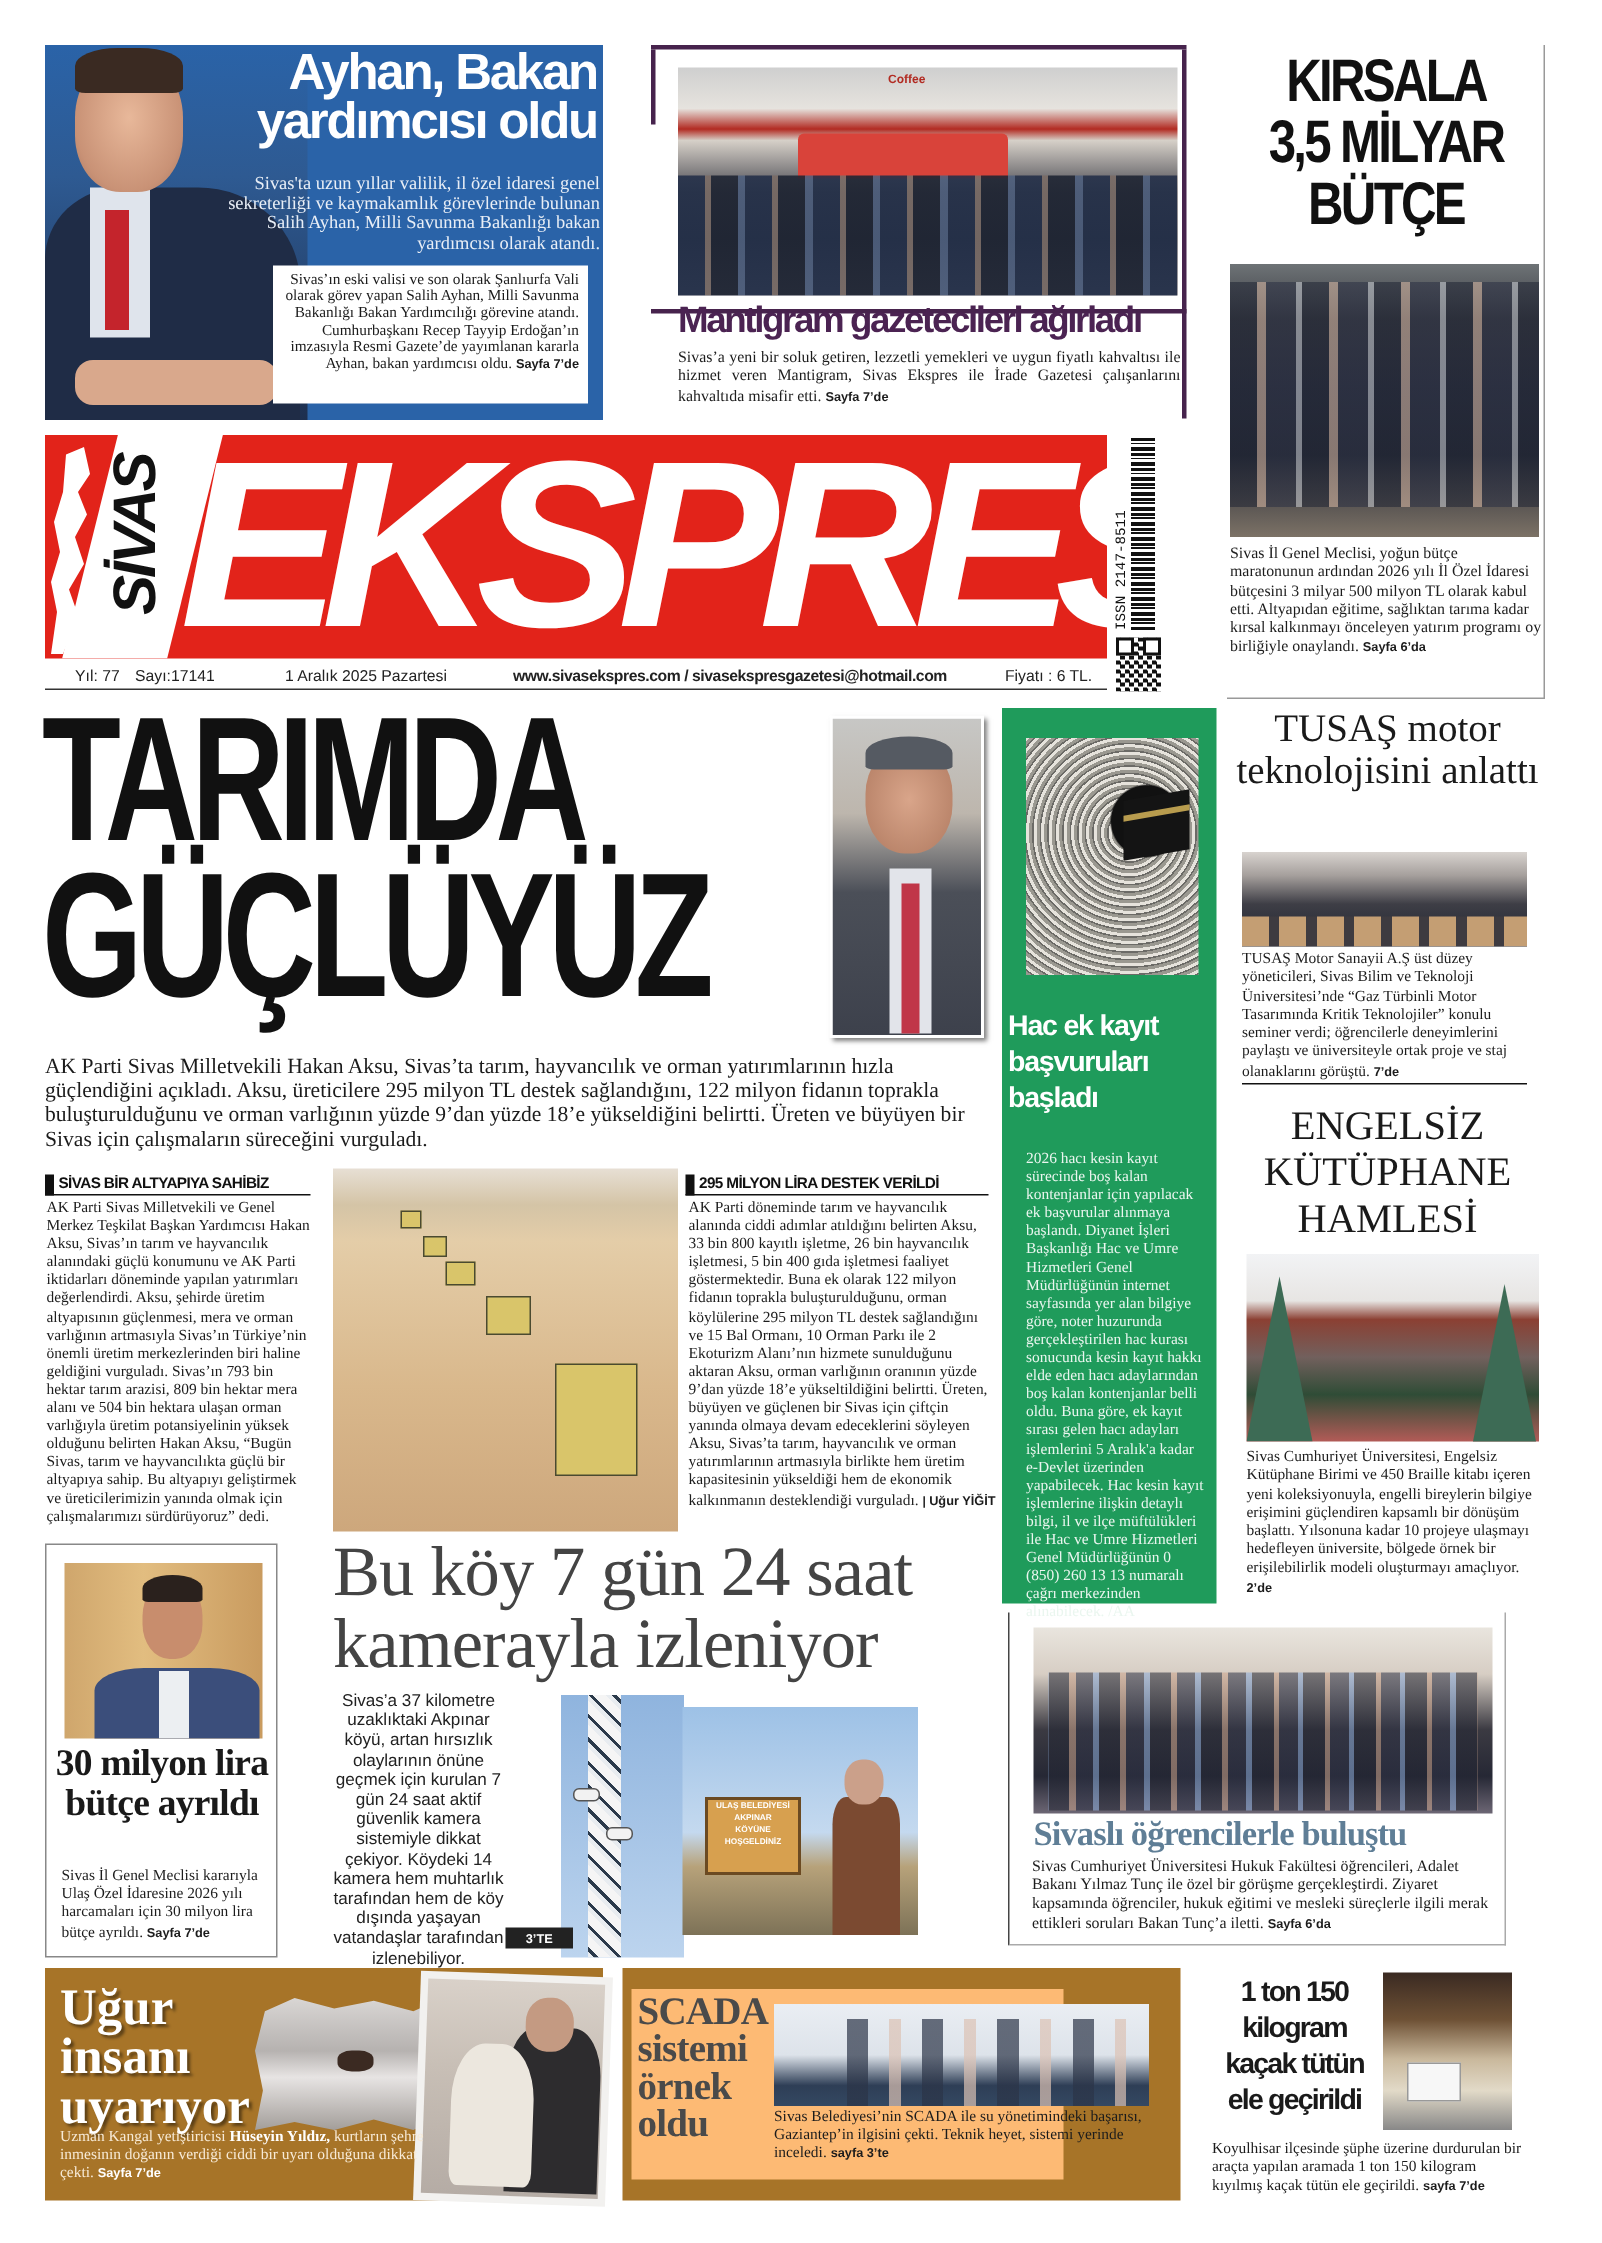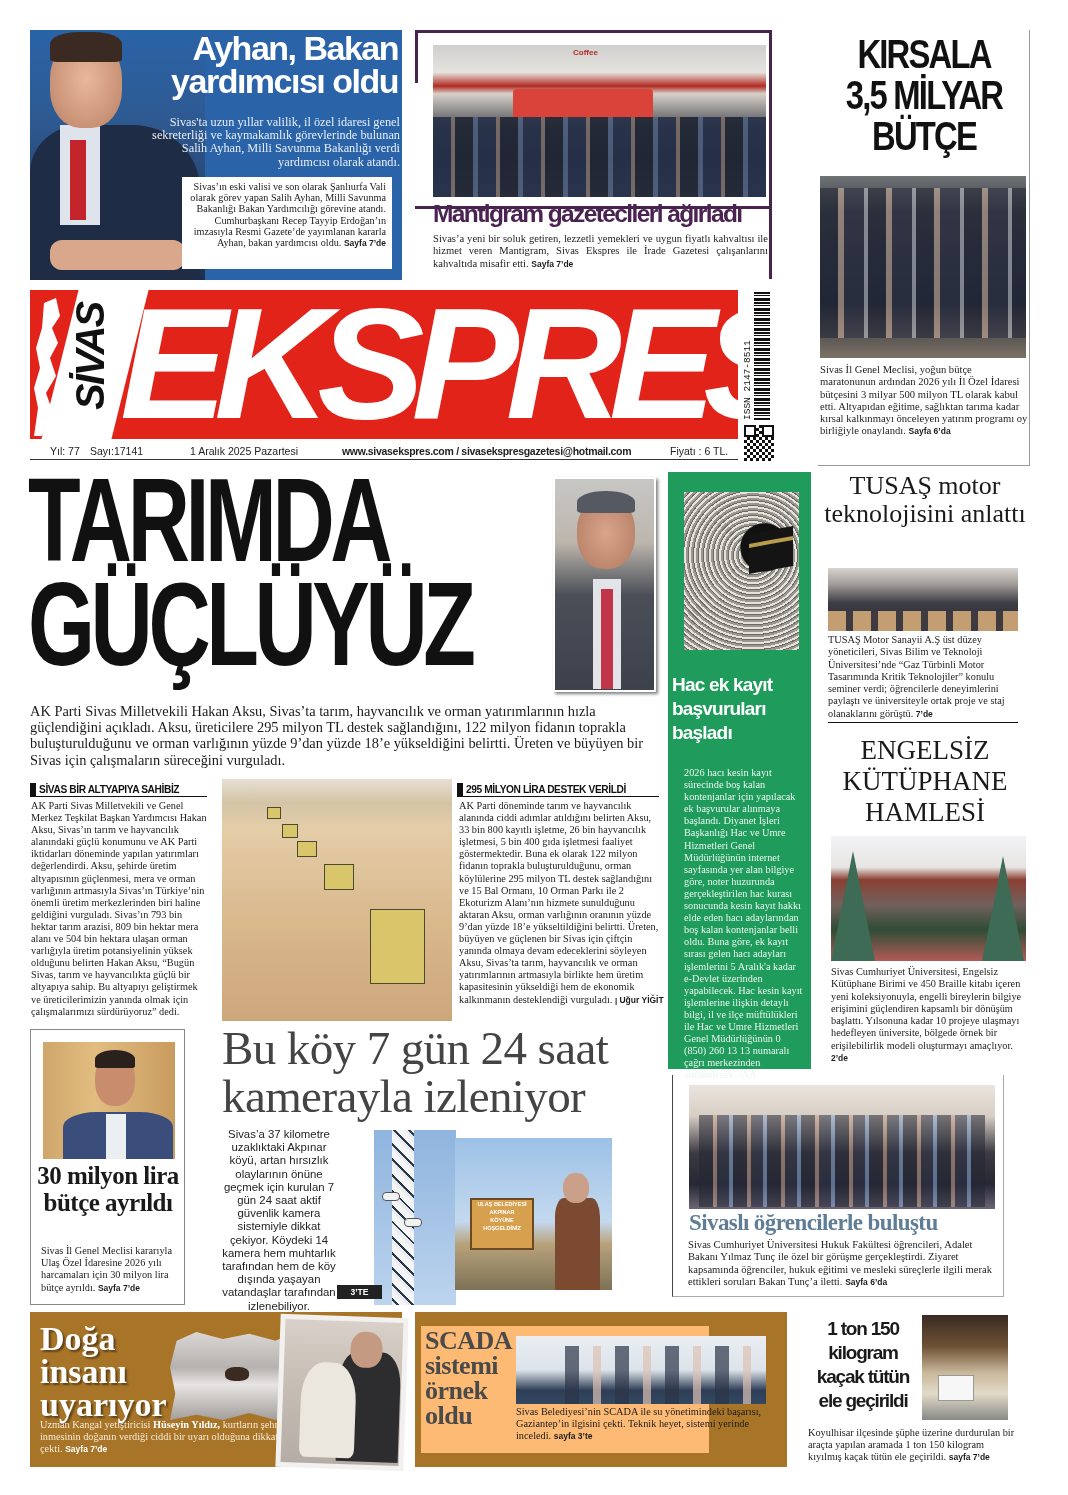--- a/index.html
+++ b/index.html
@@ -21,21 +21,21 @@
   .ayhan-suit { position: absolute; left: 0; top: 95px; width: 170px; height: 160px; background: #1f2c46; border-radius: 30% 40% 0 0; }
   .ayhan-shirt { position: absolute; left: 30px; top: 95px; width: 40px; height: 100px; background: #dfe4ec; }
   .ayhan-tie { position: absolute; left: 40px; top: 110px; width: 16px; height: 80px; background: #c4242c; }
   .ayhan-hand { position: absolute; left: 20px; top: 210px; width: 135px; height: 30px; background: #d9a88c; border-radius: 12px; }
   #ayhan-title { left: 110px; top: 2px; width: 258px; text-align: right; font-family: "Liberation Sans", sans-serif; font-weight: bold;
     color: #ffffff; font-size: 34px; line-height: 33px; letter-spacing: -1.5px; }
   #ayhan-deck { left: 120px; top: 86px; width: 250px; text-align: right; color: #e8eef6; font-size: 12.3px; line-height: 13.2px; }
   #ayhan-inner { left: 152px; top: 147px; width: 210px; height: 92px; background: #ffffff; padding: 4px 6px 2px 6px; font-size: 10.2px; line-height: 11.2px; color: #1a1a1a; text-align: right; }
 
   
-  #manti-box { left: 415px; top: 30px; width: 357px; height: 179px; border: 3px solid #47234d; border-left: none; border-right: none; }
+  #manti-box { left: 434px; top: 30px; width: 357px; height: 179px; border: 3px solid #47234d; border-left: none; border-right: none; }
   #manti-box::before { content: ""; position: absolute; left: 0; top: 0; width: 3px; height: 50px; background: #47234d; }
   #manti-box::after { content: ""; position: absolute; right: 0; top: 0; width: 3px; height: 246px; background: #47234d; }
   #manti-photo { left: 18px; top: 12px; width: 333px; height: 152px;
     background: linear-gradient(180deg, #cfcfcf 0%, #e6e3de 18%, #b22b22 27%, #d6d0c8 32%, #4a4a52 55%, #2b2f3c 75%, #5b5e6c 100%); }
   .manti-awning { position: absolute; left: 80px; top: 44px; width: 140px; height: 30px; background: #d9433a; border-radius: 4px 4px 0 0; }
   .manti-people { position: absolute; left: 0; bottom: 0; width: 100%; height: 80px;
     background: repeating-linear-gradient(90deg, #243049 0 18px, #7a6c66 18px 22px, #1f2533 22px 40px, #4e5f7d 40px 45px); opacity: .9; }
   #manti-title { left: 18px; top: 167px; width: 340px; font-family: "Liberation Sans", sans-serif; font-weight: bold; color: #4b2352; font-size: 24.5px; letter-spacing: -1.6px; line-height: 28px; }
   #manti-text { left: 18px; top: 200px; width: 335px; font-size: 10.6px; line-height: 12.3px; }
 
@@ -179,21 +179,21 @@
 <div class="abs" id="ayhan-box">
   <div class="photo" id="ayhan-photo">
     <div class="ayhan-suit"></div>
       <div class="ayhan-shirt"></div>
       <div class="ayhan-tie"></div>
     <div class="ayhan-head"></div>
       <div class="ayhan-hair"></div>
       <div class="ayhan-hand"></div>
   </div>
   <div class="abs" id="ayhan-title">Ayhan, Bakan yardımcısı oldu</div>
-  <div class="abs" id="ayhan-deck">Sivas'ta uzun yıllar valilik, il özel idaresi genel sekreterliği ve kaymakamlık görevlerinde bulunan Salih Ayhan, Milli Savunma Bakanlığı verdi yardımcısı olarak atandı.</div>
+  <div class="abs" id="ayhan-deck">Sivas'ta uzun yıllar valilik, il özel idaresi genel sekreterliği ve kaymakamlık görevlerinde bulunan Salih Ayhan, Milli Savunma Bakanlığı bakan yardımcısı olarak atandı.</div>
   <div class="abs" id="ayhan-inner">
     <span>Sivas’ın eski valisi ve son olarak Şanlıurfa Vali olarak görev yapan Salih Ayhan, Milli Savunma Bakanlığı Bakan Yardımcılığı görevine atandı. Cumhurbaşkanı Recep Tayyip Erdoğan’ın imzasıyla Resmi Gazete’de yayımlanan kararla Ayhan, bakan yardımcısı oldu.</span>
     <span class="ref">Sayfa 7’de</span>
   </div>
 </div>
 
 <div class="abs" id="manti-box">
   <div class="photo" id="manti-photo">
     <div class="manti-awning"></div>
     <div class="manti-people"></div>
@@ -339,21 +339,21 @@
     </div>
   <div class="abs" id="ogr-title">Sivaslı öğrencilerle buluştu</div>
   <div class="abs body-text" id="ogr-text">
     <span>Sivas Cumhuriyet Üniversitesi Hukuk Fakültesi öğrencileri, Adalet Bakanı Yılmaz Tunç ile özel bir görüşme gerçekleştirdi. Ziyaret kapsamında öğrenciler, hukuk eğitimi ve mesleki süreçlerle ilgili merak ettikleri soruları Bakan Tunç’a iletti.</span>
     <span class="ref">Sayfa 6’da</span>
   </div>
 </div>
 
 <div class="abs" id="doga-box">
   <div class="abs" id="doga-title">
-    <div>Doğa</div>
+    <div>Uğur</div>
     <div>insanı</div>
     <div>uyarıyor</div>
   </div>
   <div class="photo" id="doga-photo1">
       <div class="wolf"></div>
     </div>
   <div class="photo" id="doga-photo2">
     <div class="dp2-inner">
         <div class="dp2-man"></div>
         <div class="dp2-head"></div>

